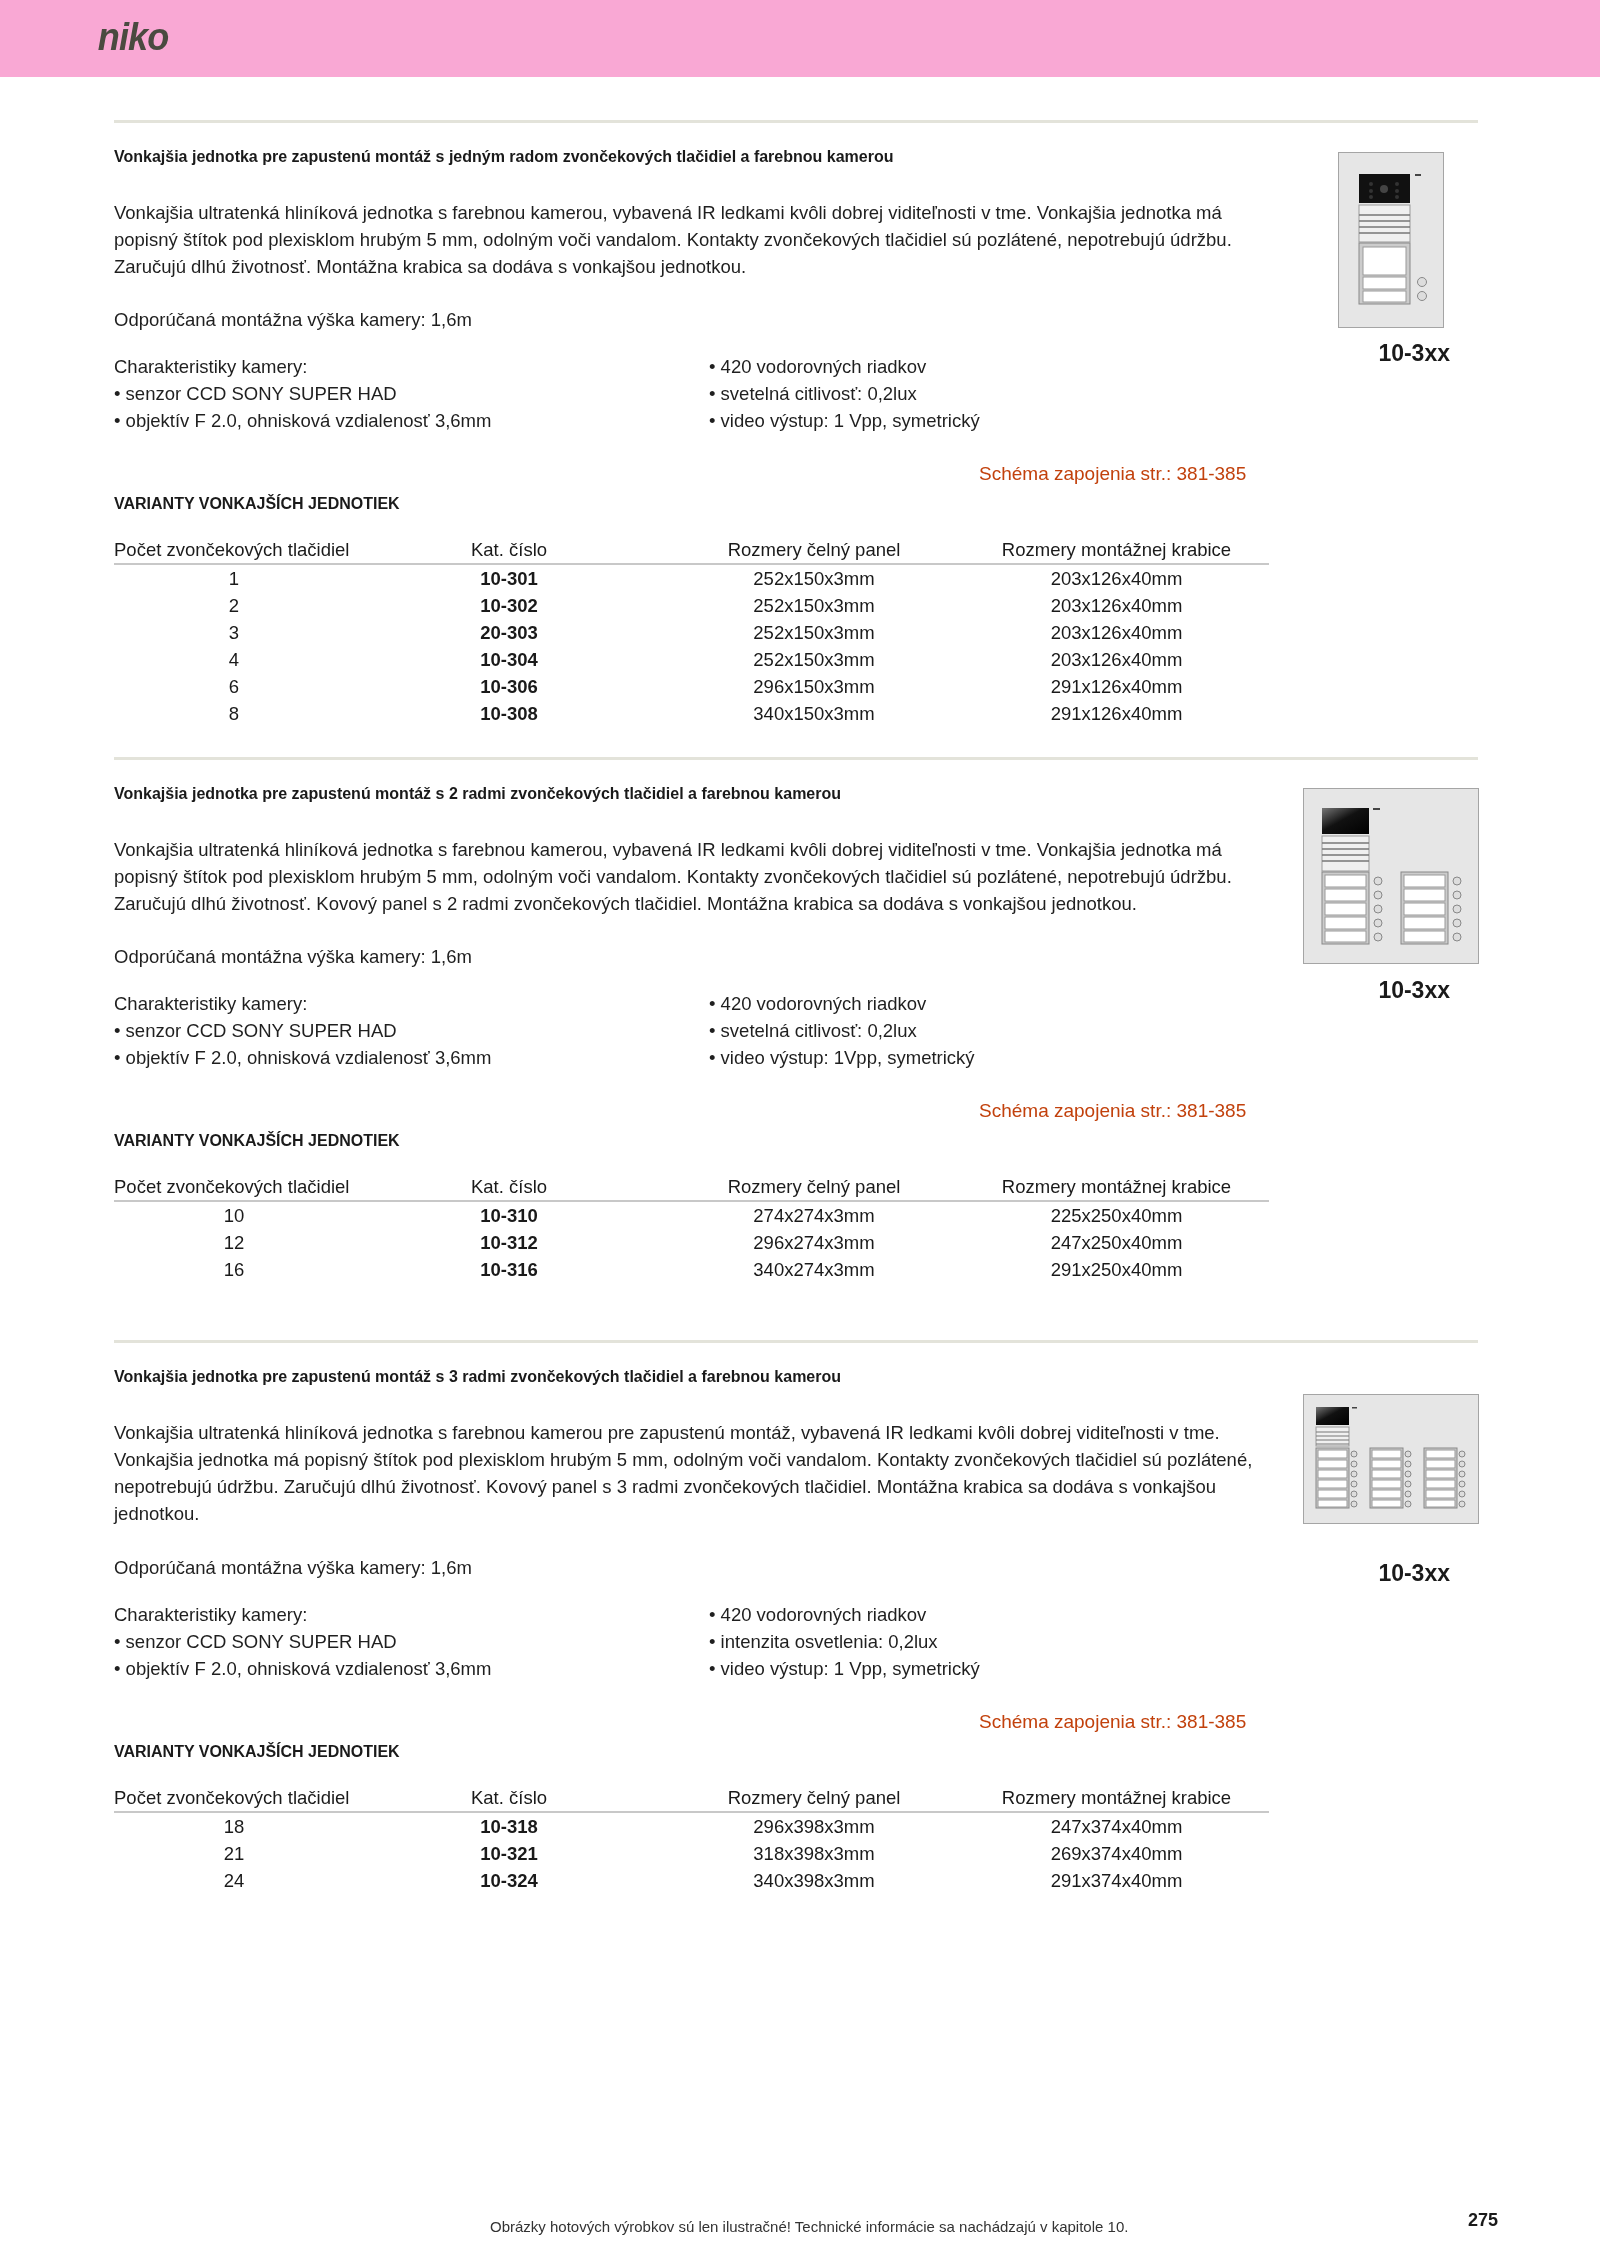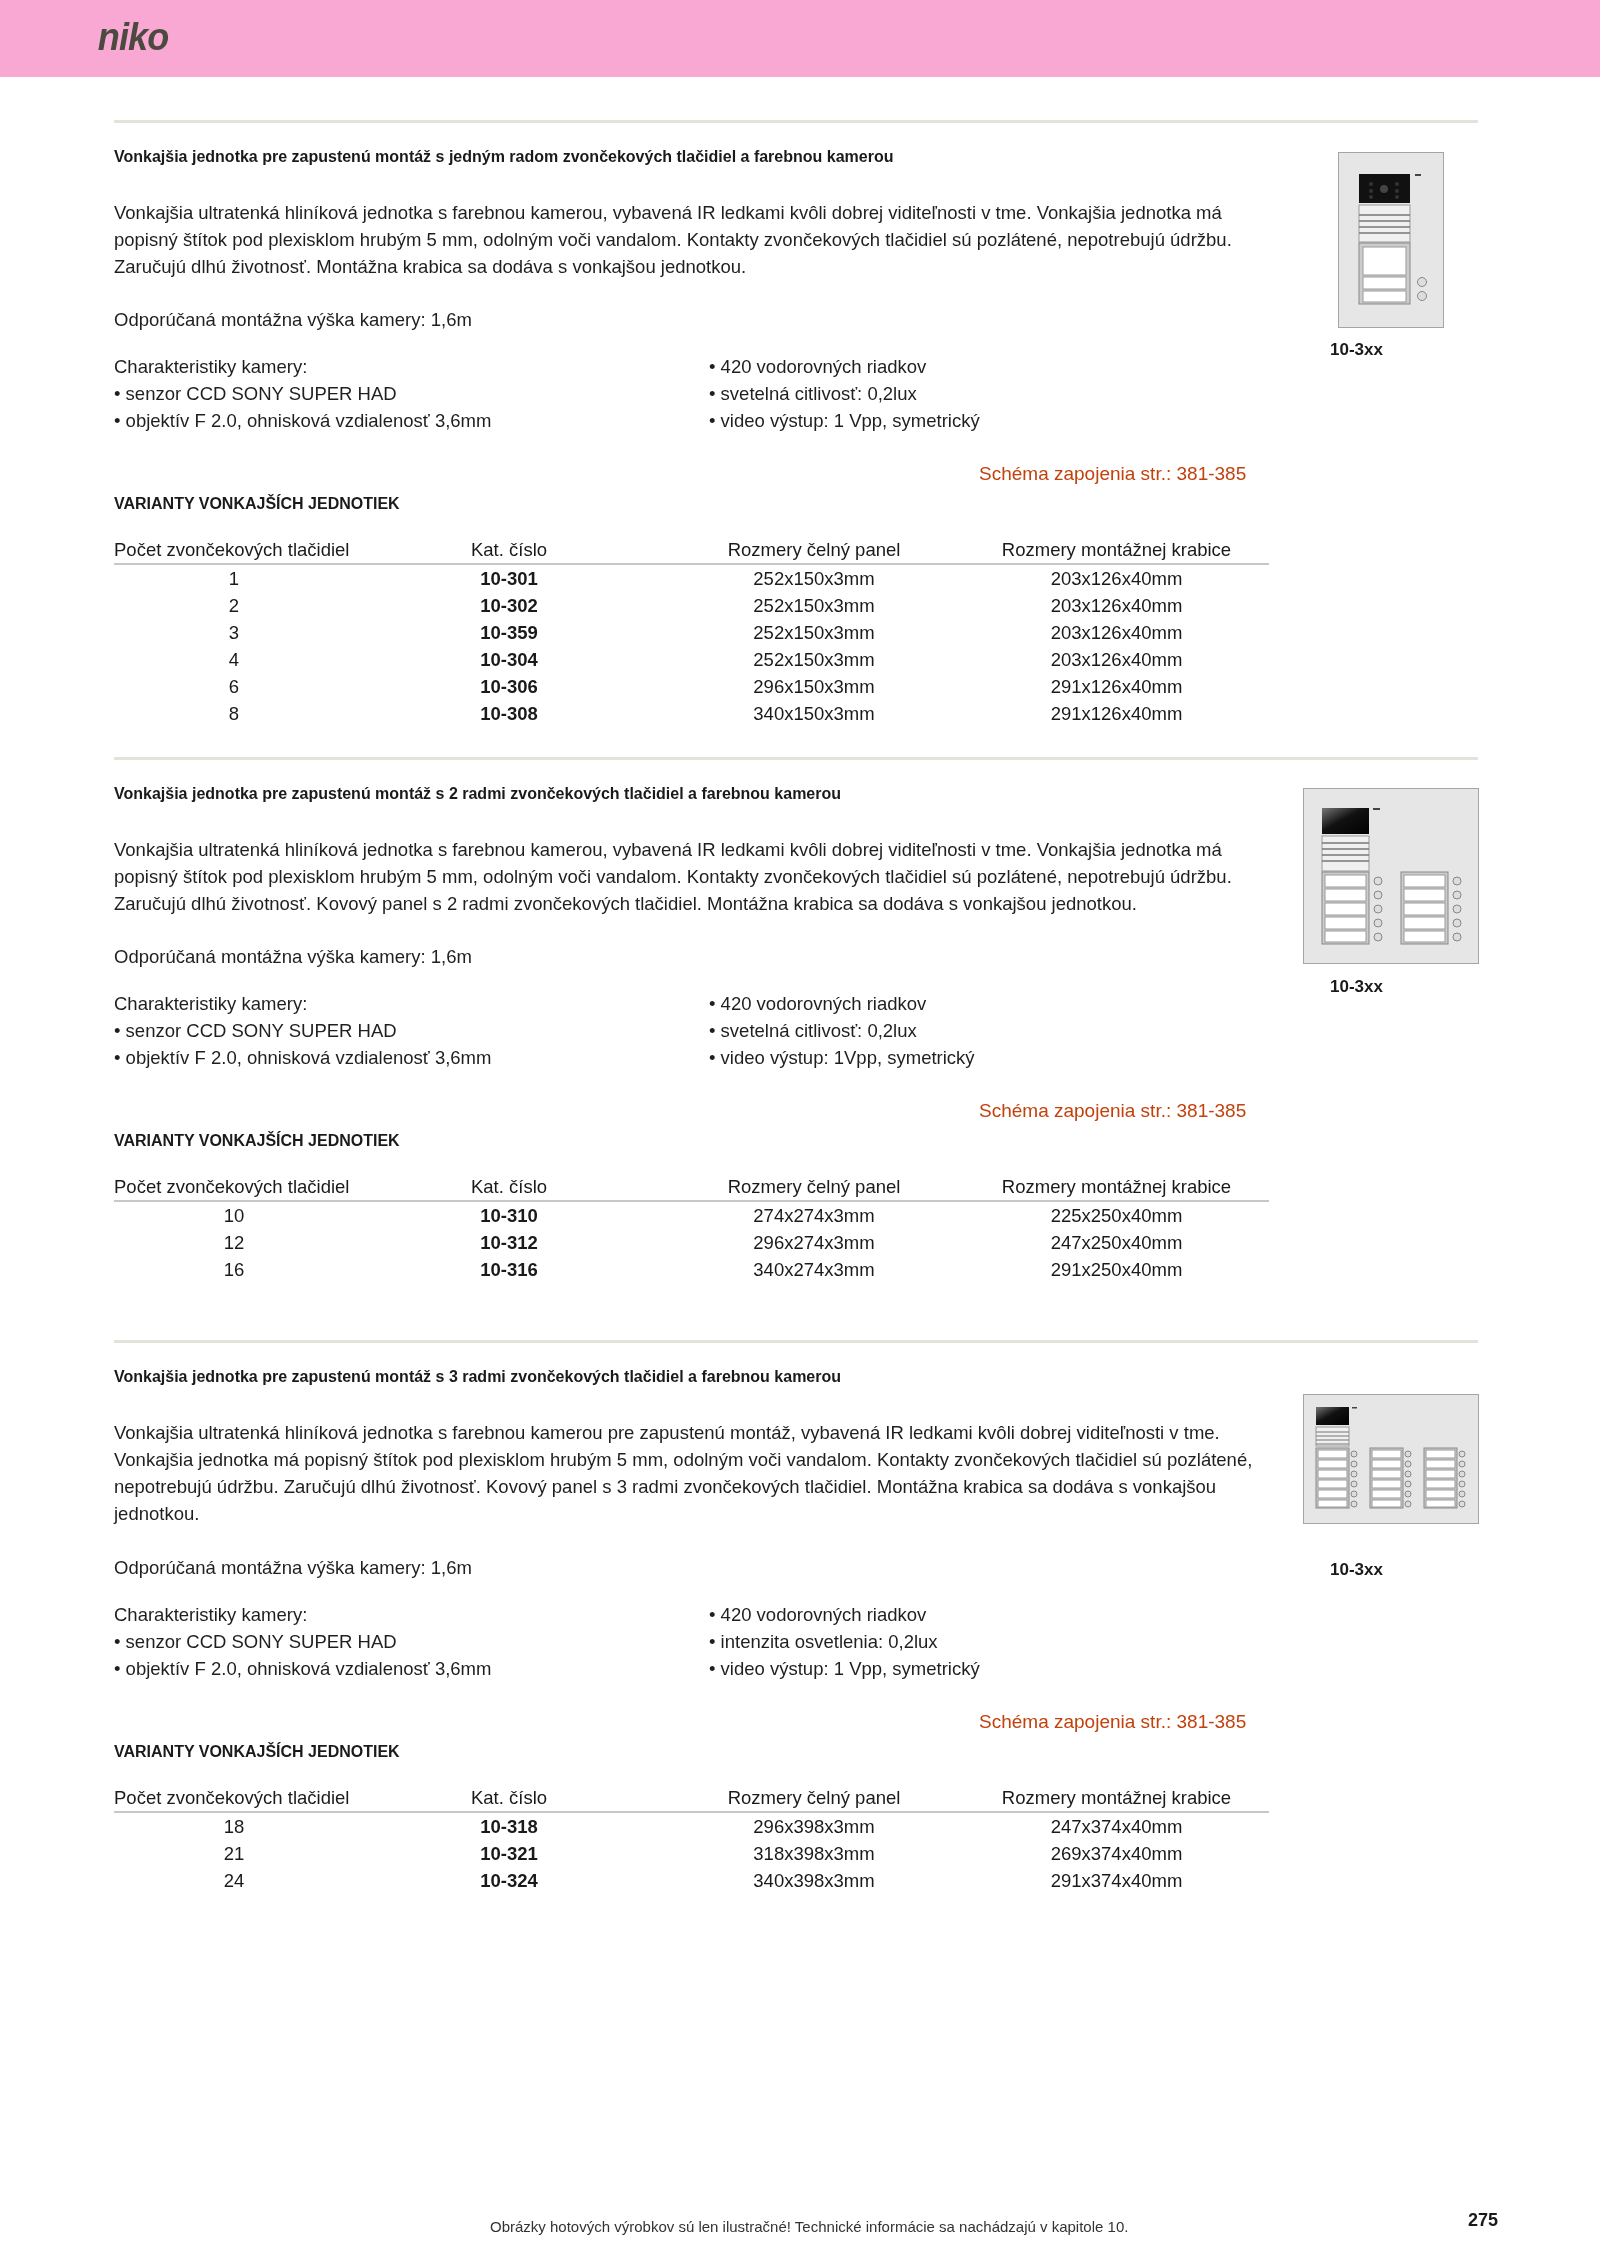--- a/index.html
+++ b/index.html
@@ -42,21 +42,21 @@
   }
   table.var th {
     font-weight: normal; text-align: center; padding: 0; height: 27px; border-bottom: 2px solid #c8c8c8;
     white-space: nowrap;
   }
   table.var th.c0 { text-align: left; }
   table.var td { text-align: center; padding: 0; height: 27px; white-space: nowrap; }
   table.var td.cat { font-weight: bold; }
   .c0 { width: 240px; } .c1 { width: 310px; } .c2 { width: 300px; } .c3 { width: 305px; }
   td.c0 { text-align: center; }
-  .prod-label { position: absolute; font-weight: bold; font-size: 17px; text-align: left; width: 120px; }
+  .prod-label { position: absolute; font-weight: bold; font-size: 23px; text-align: right; width: 120px; }
   .footer {
     position: absolute; top: 2218px; left: 490px; font-size: 15px; color: #333;
   }
   .page-num { position: absolute; top: 2210px; left: 1468px; font-weight: bold; font-size: 18px; }
 </style>
 </head>
 <body>
 
 <div class="header">
   <div class="logo">niko</div>
@@ -93,21 +93,21 @@
           <td>203x126x40mm</td>
         </tr>
       <tr>
           <td class="c0">2</td>
           <td class="cat">10-302</td>
           <td>252x150x3mm</td>
           <td>203x126x40mm</td>
         </tr>
       <tr>
           <td class="c0">3</td>
-          <td class="cat">10-359</td>
+          <td class="cat">20-303</td>
           <td>252x150x3mm</td>
           <td>203x126x40mm</td>
         </tr>
       <tr>
           <td class="c0">4</td>
           <td class="cat">10-304</td>
           <td>252x150x3mm</td>
           <td>203x126x40mm</td>
         </tr>
       <tr>

